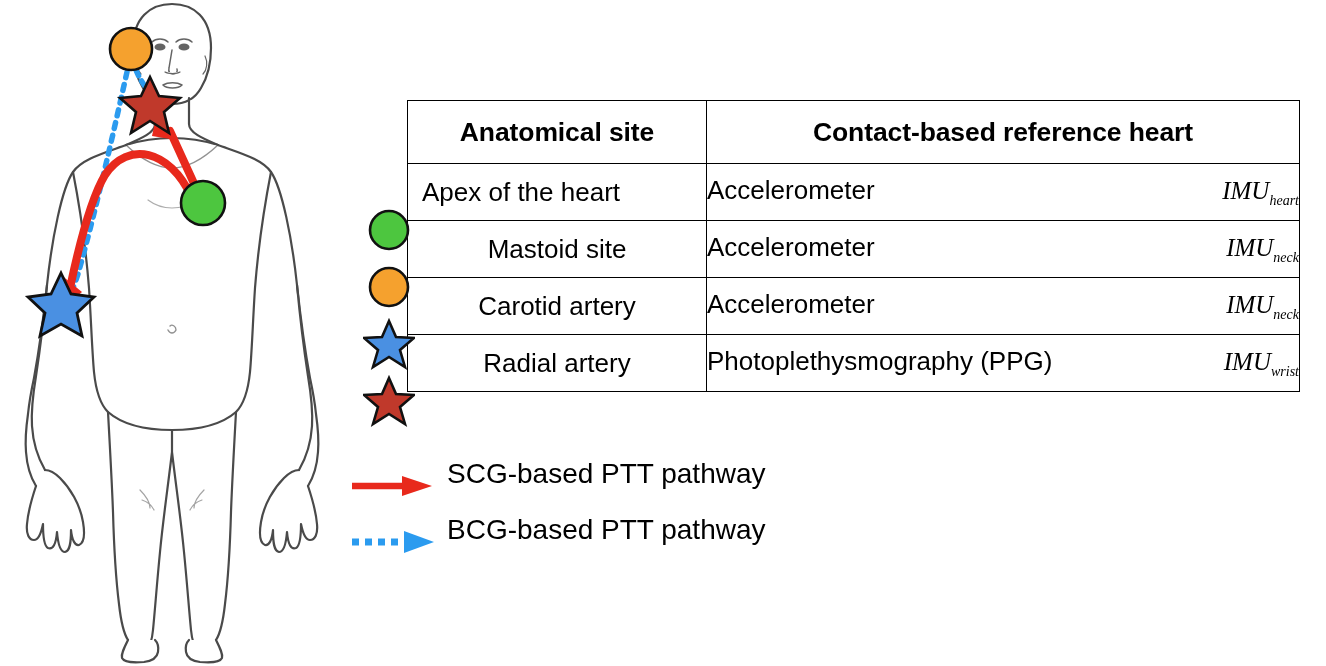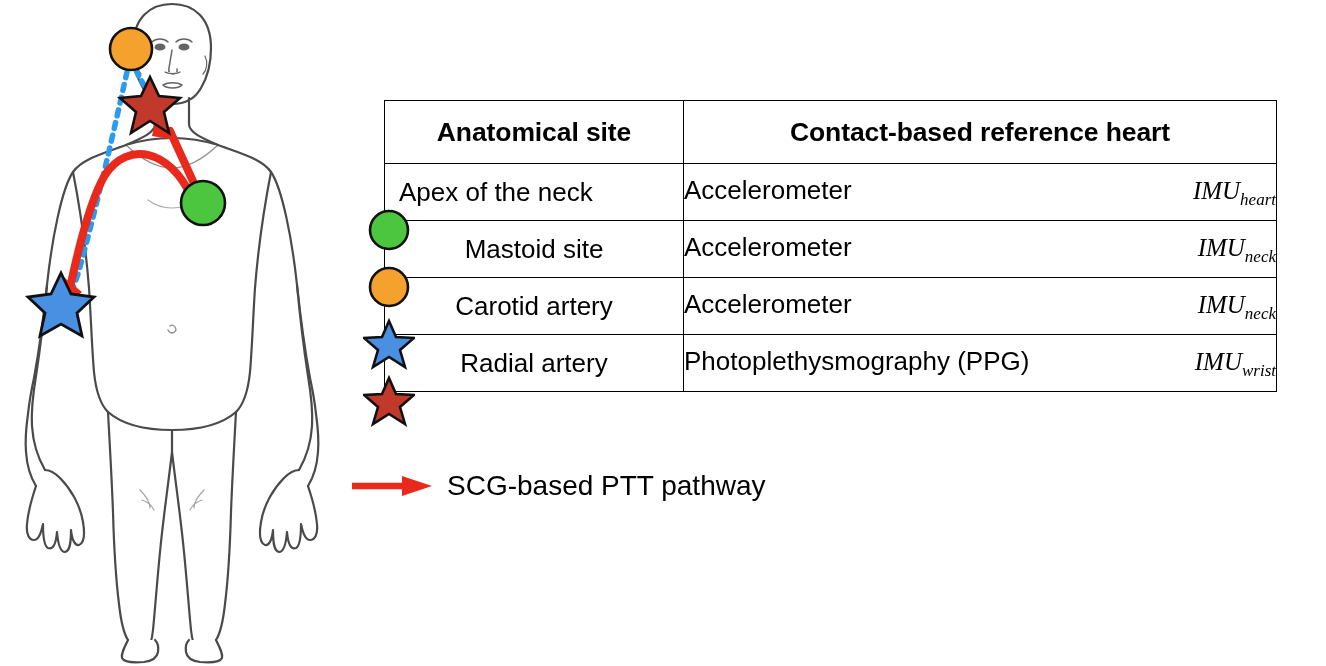--- a/index.html
+++ b/index.html
@@ -34,21 +34,21 @@
   #sensor-table-wrap {
     position: absolute;
     left: 360px;
     top: 100px;
     width: 955px;
   }
   table.sensor-table {
     border-collapse: collapse;
     table-layout: fixed;
     width: 892px;
-    margin-left: 24px;
+    margin-left: 47px;
   }
   table.sensor-table td,
   table.sensor-table th {
     border: 1.6px solid #000000;
     padding: 0;
     vertical-align: middle;
   }
   .col-site   { width: 299px; }
   .col-sensor { width: 593px; }
 
@@ -81,21 +81,21 @@
   }
   .sensor-name { flex: 0 0 auto; }
   .imu-label {
     flex: 0 0 auto;
     font-family: "Liberation Serif", serif;
     font-style: italic;
     font-size: 25px;
     padding-left: 10px;
   }
   .imu-label .sub {
-    font-size: 17px;
+    font-size: 14px;
     vertical-align: sub;
     font-style: italic;
     text-align: right;
   }
 
   
   .marker-gutter {
     position: absolute;
     left: 0;
     top: 0;
@@ -113,21 +113,20 @@
 
   
   #legend {
     position: absolute;
     left: 348px;
     top: 458px;
     width: 600px;
   }
   .legend-row {
     display: flex;
-    align-items: center;
     height: 56px;
   }
   .legend-glyph {
     width: 95px;
     flex: 0 0 95px;
     display: flex;
     align-items: center;
   }
   .legend-text {
     font-size: 28px;
@@ -279,21 +278,21 @@
       <col class="col-sensor">
     </colgroup>
     <thead>
       <tr>
         <th>Anatomical site</th>
         <th>Contact-based reference heart</th>
       </tr>
     </thead>
     <tbody>
       <tr>
-        <td class="cell-site left-align">Apex of the neck</td>
+        <td class="cell-site left-align">Apex of the heart</td>
         <td class="cell-sensor">
           <span class="sensor-inner">
             <span class="sensor-name">Accelerometer</span>
             <span class="imu-label"><span>IMU</span><span class="sub">heart</span></span>
           </span>
         </td>
       </tr>
       <tr>
         <td class="cell-site">Mastoid site</td>
         <td class="cell-sensor">
@@ -328,13 +327,22 @@
 <div id="legend">
   <div class="legend-row">
     <span class="legend-glyph">
       <svg width="92" height="26" viewBox="0 0 92 26">
         <line x1="4" y1="13" x2="58" y2="13" stroke="#E8291C" stroke-width="6.5" stroke-linecap="butt"></line>
         <polygon points="54,3 84,13 54,23" fill="#E8291C"></polygon>
       </svg>
     </span>
     <span class="legend-text">SCG-based PTT pathway</span>
   </div>
+  <div class="legend-row">
+    <span class="legend-glyph">
+      <svg width="92" height="26" viewBox="0 0 92 26">
+        <line x1="4" y1="13" x2="54" y2="13" stroke="#2B9BEF" stroke-width="7" stroke-dasharray="7 6" stroke-linecap="butt"></line>
+        <polygon points="56,2 86,13 56,24" fill="#2B9BEF"></polygon>
+      </svg>
+    </span>
+    <span class="legend-text">BCG-based PTT pathway</span>
+  </div>
 </div>
 
 </body></html>

